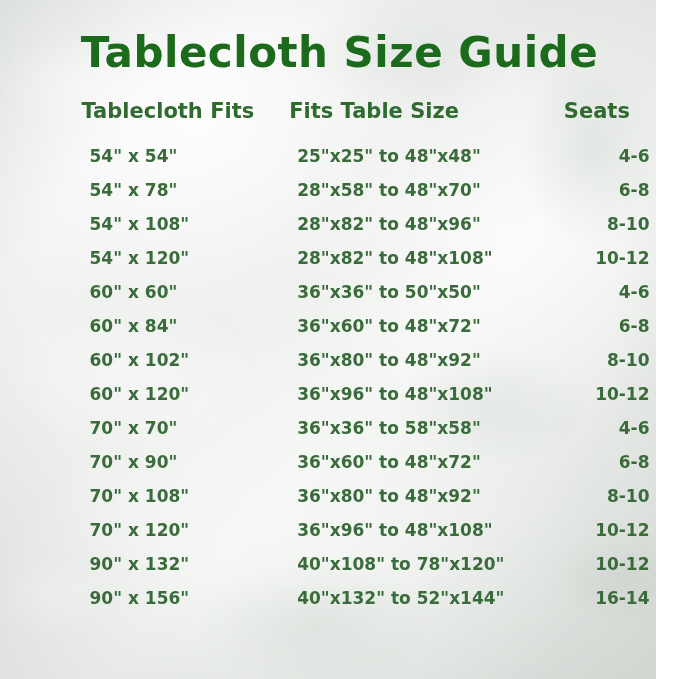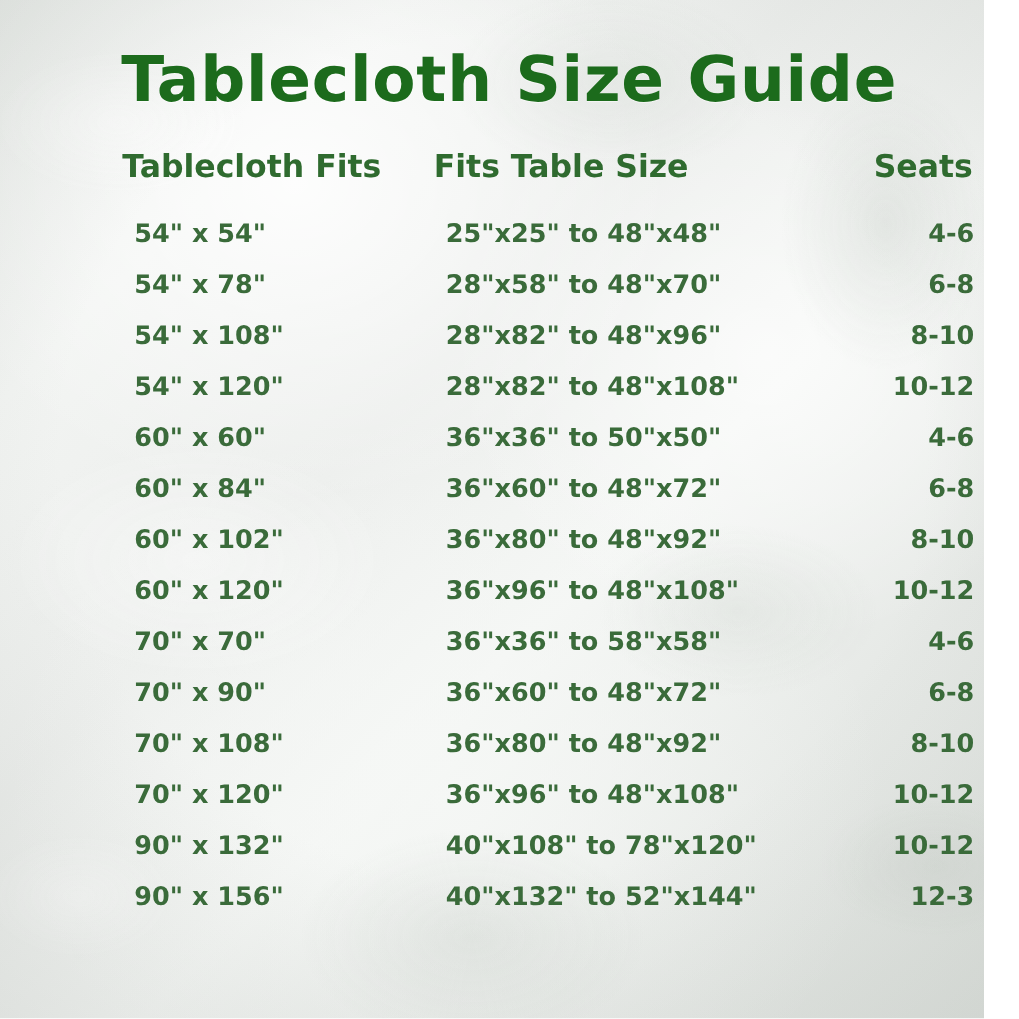--- a/index.html
+++ b/index.html
@@ -85,21 +85,21 @@
     font-weight: bold;
     font-family: "DejaVu Sans", sans-serif;
     padding: 7px 0;
     white-space: nowrap;
   }
   .col-a { text-align: left; width: 215px; padding-left: 60px !important; }
   .col-b { text-align: left; width: 265px; padding-left: 8px !important; }
   .col-c { text-align: right; width: 120px; }
   th.col-a { padding-left: 52px !important; }
   th.col-b { padding-left: 0px !important; }
-  th.col-c { }
+  th.col-c { text-align: center; }
 </style>
 </head>
 <body>
 
 <div class="page">
   <div class="texture"></div>
   <div class="vignette"></div>
 
   <div class="content">
 
@@ -175,19 +175,19 @@
           <td class="col-c">10-12</td>
         </tr>
         <tr>
           <td class="col-a">90" x 132"</td>
           <td class="col-b">40"x108" to 78"x120"</td>
           <td class="col-c">10-12</td>
         </tr>
         <tr>
           <td class="col-a">90" x 156"</td>
           <td class="col-b">40"x132" to 52"x144"</td>
-          <td class="col-c">12-3</td>
+          <td class="col-c">16-14</td>
         </tr>
       </tbody>
     </table>
 
   </div>
 </div>
 
 </body></html>

